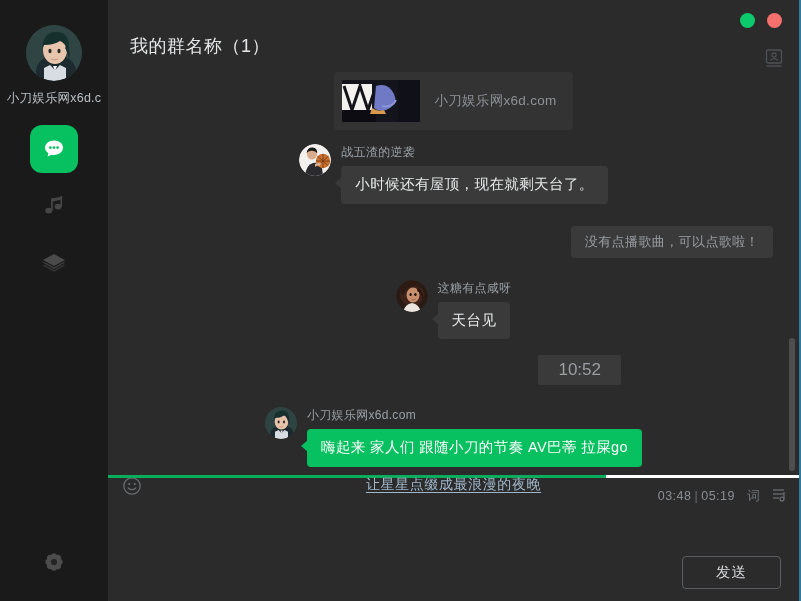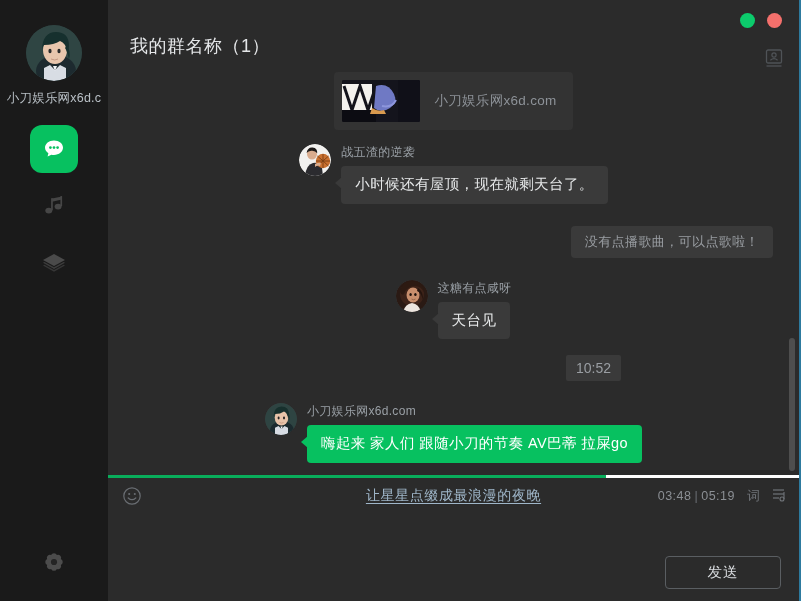--- a/index.html
+++ b/index.html
@@ -139,36 +139,36 @@
   }
   .card-text { margin-left: 14px; font-size: 13.5px; color: #8d9298; letter-spacing: .3px; }
 
   .sys-pill {
     background: #3a3a3a; color: #9a9ea3;
     font-size: 13px; padding: 7px 14px; border-radius: 4px;
     letter-spacing: .4px;
   }
   .time-pill {
     background: #3a3a3a; color: #9a9ea3;
-    font-size: 14px; padding: 5px 10px; border-radius: 2px;
+    font-size: 17px; padding: 5px 20px; border-radius: 2px;
   }
 
   .scrollbar-track {
     position: absolute; right: 3px; top: 0; width: 8px; height: 100%;
   }
   .scrollbar-thumb {
     position: absolute; right: 1px; width: 6px; border-radius: 3px;
     background: #4e4e4e; cursor: pointer;
   }
 
   
   .player-bar {
     flex: 0 0 40px; height: 40px; position: relative;
     background: #2b2b2b;
-    display: flex; align-items: center;
+    display: flex; 
     border-top: 1px solid #333;
   }
   .progress-track {
     position: absolute; top: -1px; left: 0; right: 0; height: 3px;
     background: #ffffff;
   }
   .progress-fill { height: 3px; background: #09ad5b; }
   .emoji-btn { margin-left: 14px; width: 20px; height: 20px; cursor: pointer; }
   .song-title {
     position: absolute; left: 0; right: 0; text-align: center;
@@ -190,21 +190,21 @@
   }
   .compose-input {
     position: absolute; inset: 0;
     background: transparent; border: none; outline: none;
     color: #e4e6e8; font-size: 14px; padding: 10px 22px;
     font-family: "Liberation Sans", "DejaVu Sans", sans-serif;
     resize: none;
   }
   .send-btn {
     position: absolute; right: 18px; bottom: 12px;
-    width: 116px; height: 33px;
+    width: 99px; height: 33px;
     border: 1px solid #5a5e62; border-radius: 4px;
     background: transparent; color: #d9dcdf;
     font-size: 14.5px; cursor: pointer; letter-spacing: 1px;
     font-family: "Liberation Sans", "DejaVu Sans", sans-serif;
   }
 
   
   .art { position: absolute; inset: 0; }
 </style>
 </head>

